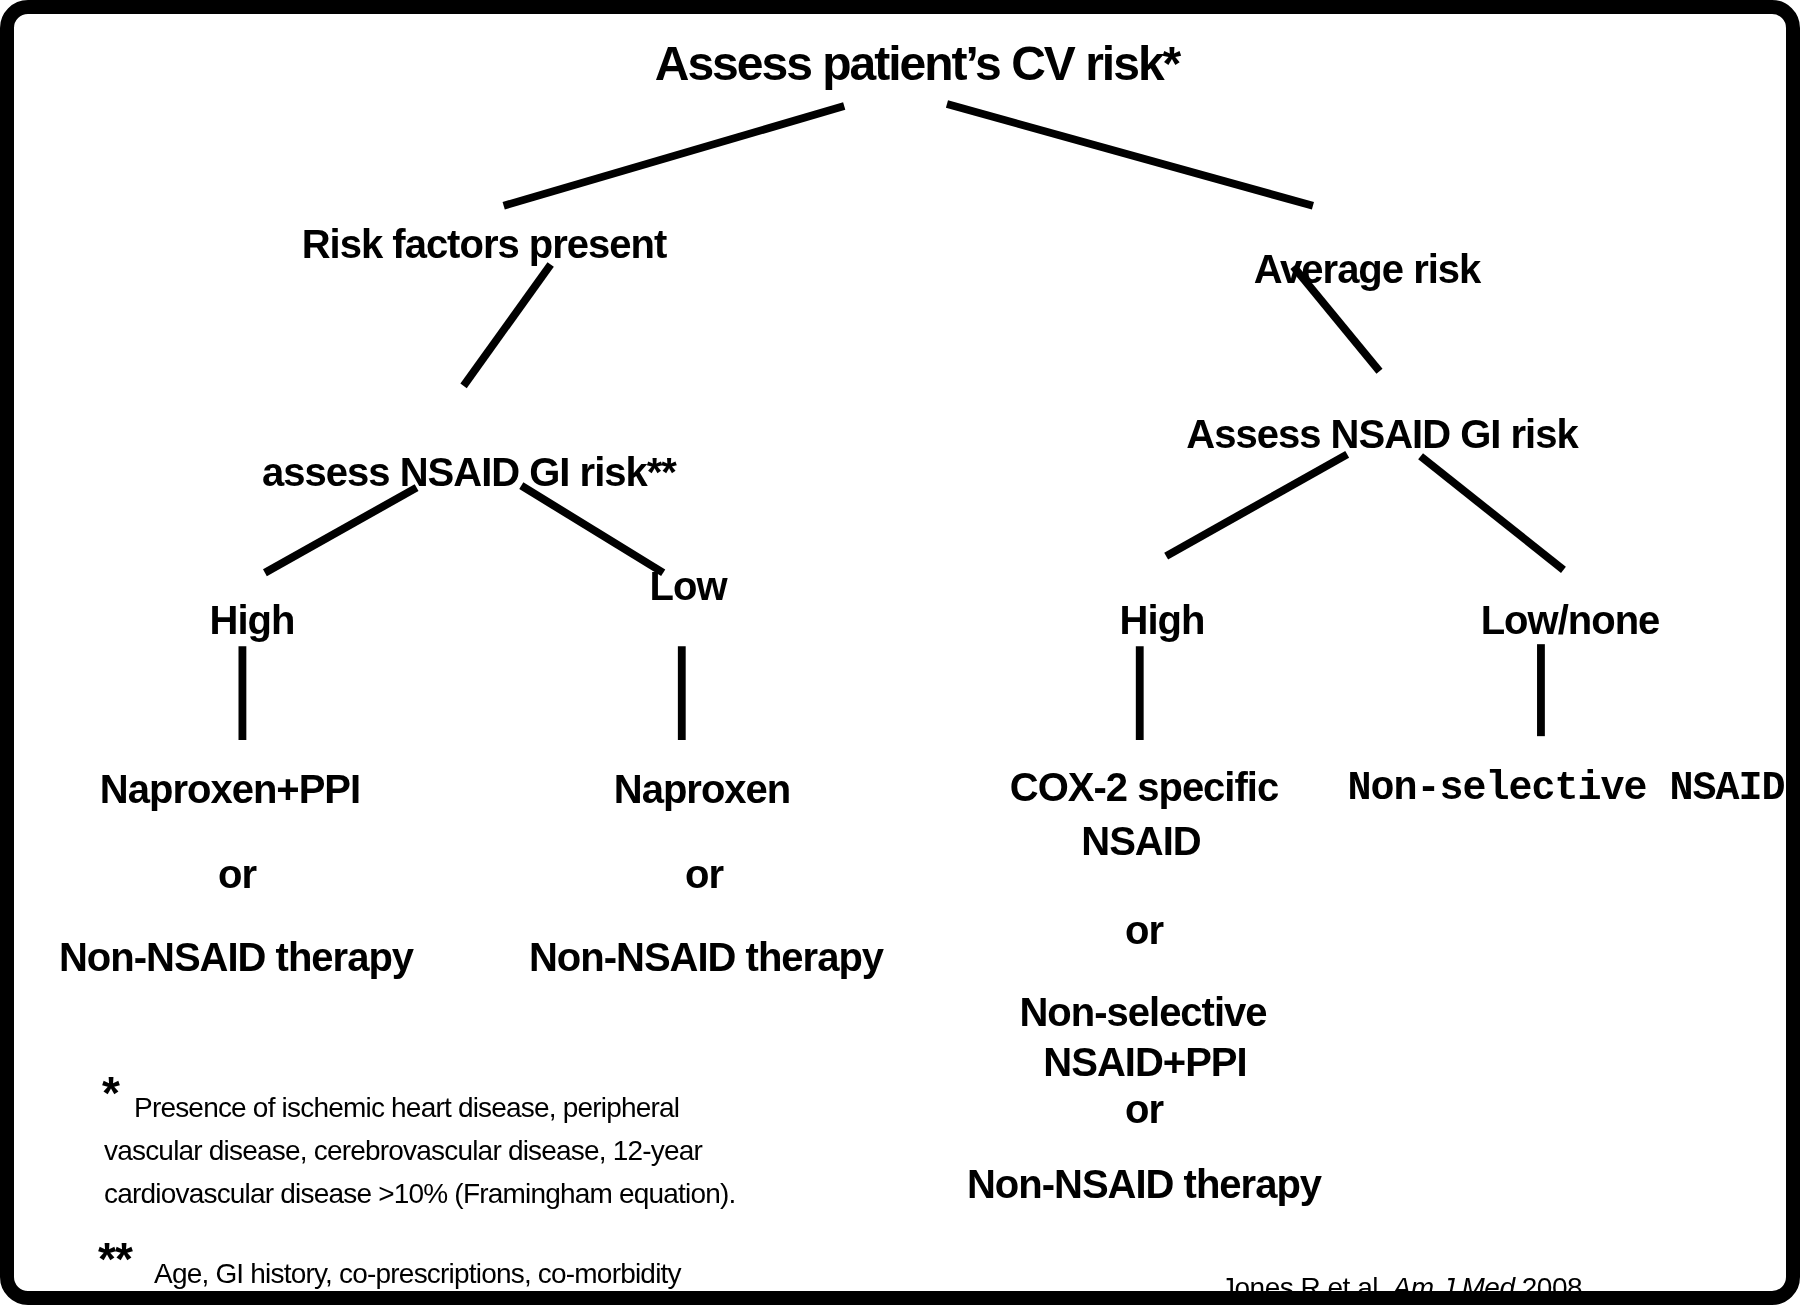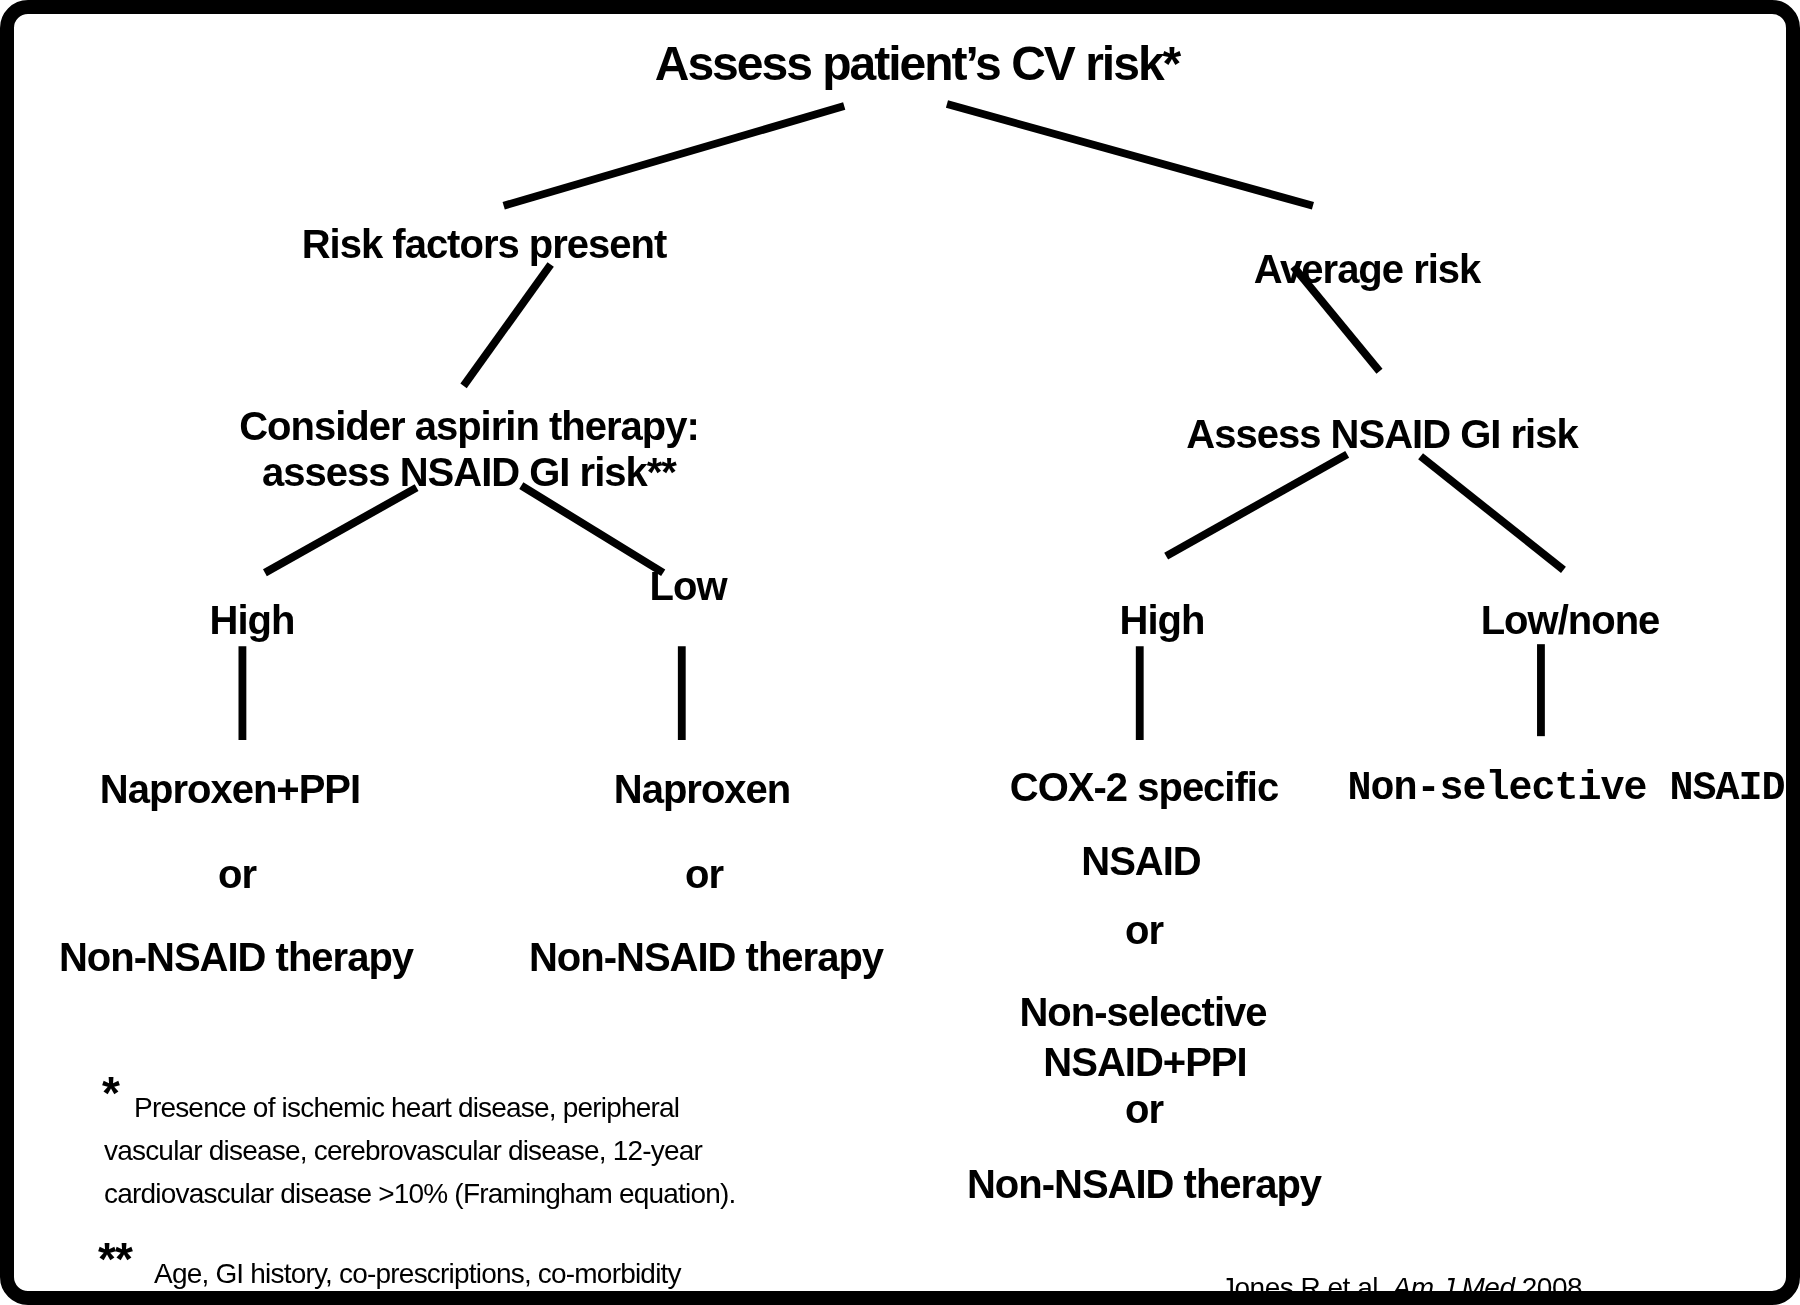--- a/index.html
+++ b/index.html
@@ -71,39 +71,38 @@
       <line x1="1145" y1="646" x2="1145" y2="742"></line>
       <line x1="1555" y1="644" x2="1555" y2="738"></line>
     </g>
   </svg>
 
   <div class="node title" style="left:903px; top:50px;">Assess patient’s CV risk*</div>
 
   <div class="node" style="left:470px; top:230px;">Risk factors present</div>
   <div class="node" style="left:1353px; top:229px;margin-top:26px;">Average risk</div>
 
-  <div class="node" style="left:455px; top:412px;">Consider aspirin therapy:</div>
   <div class="node" style="left:455px; top:458px;">assess NSAID GI risk**</div>
   <div class="node" style="left:1368px; top:420px;">Assess NSAID GI risk</div>
 
   <div class="node" style="left:238px; top:606px;">High</div>
   <div class="node" style="left:674px; top:572px;">Low</div>
   <div class="node" style="left:1148px; top:606px;">High</div>
   <div class="node" style="left:1556px; top:606px;">Low/none</div>
 
   <div class="node" style="left:216px; top:775px;">Naproxen+PPI</div>
   <div class="node" style="left:223px; top:860px;">or</div>
   <div class="node" style="left:222px; top:943px;">Non-NSAID therapy</div>
 
   <div class="node" style="left:688px; top:775px;">Naproxen</div>
   <div class="node" style="left:690px; top:860px;">or</div>
   <div class="node" style="left:692px; top:943px;">Non-NSAID therapy</div>
 
   <div class="node" style="left:1130px; top:773px;">COX-2 specific</div>
-  <div class="node" style="left:1127px; top:827px;margin-top:20px;">NSAID</div>
+  <div class="node" style="left:1127px; top:827px;">NSAID</div>
   <div class="node" style="left:1130px; top:916px;">or</div>
   <div class="node" style="left:1129px; top:998px;">Non-selective</div>
   <div class="node" style="left:1131px; top:1048px;">NSAID+PPI</div>
   <div class="node" style="left:1130px; top:1095px;">or</div>
   <div class="node" style="left:1130px; top:1170px;">Non-NSAID therapy</div>
 
   <div class="node" style="left:1552px; top:775px;font-family:Liberation Mono, monospace;">Non-selective NSAID</div>
 
   <div class="fn-star" style="left:88px; top:1056px;">*</div>
   <div class="fn-line" style="left:120px; top:1078px;">Presence of ischemic heart disease, peripheral</div>

